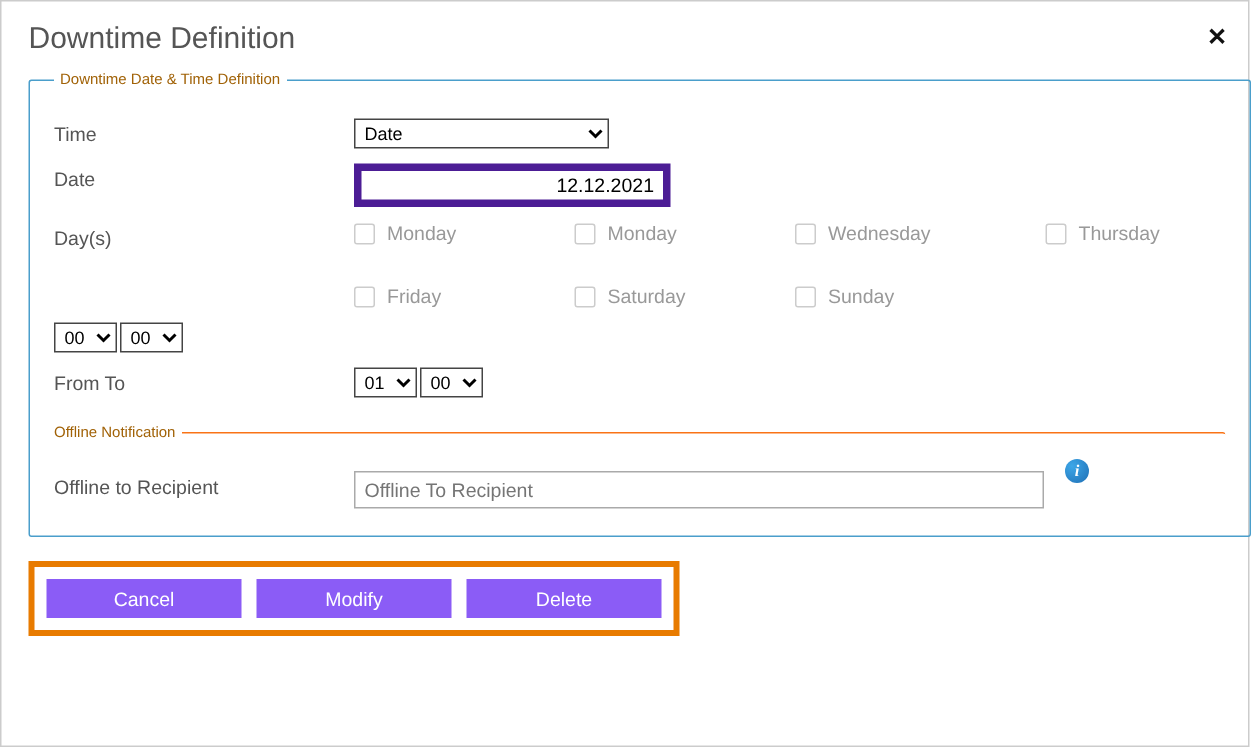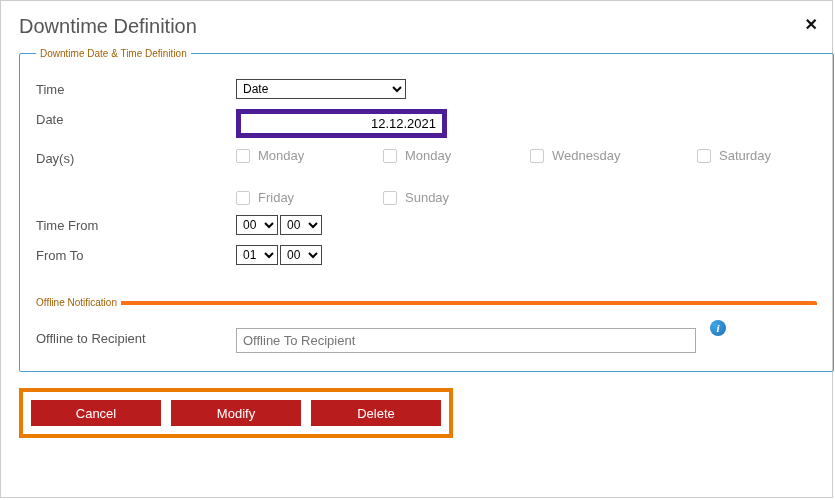--- a/index.html
+++ b/index.html
@@ -41,23 +41,23 @@
   margin-bottom: 14px;
   position: relative;
 }
 legend {
   color: #a16207;
   font-size: 10px;
   padding: 0 4px;
 }
 .inner-fieldset {
   border: none;
-  border-top: 4px solid #f97316;
+  border-top: 1px solid #f97316;
   padding: 20px 0 4px 0;
-  margin: 32px 0 0 0;
+  margin: 18px 0 0 0;
 }
 .inner-fieldset legend { padding: 0 4px 0 0; }
 .row {
   display: flex;
   align-items: flex-start;
   margin-bottom: 10px;
 }
 .row > label.fld-label {
   width: 200px;
   padding-top: 3px;
@@ -127,21 +127,21 @@
   top: -8px;
 }
 .button-bar {
   border: 4px solid #e87b00;
   padding: 8px;
   display: inline-flex;
   gap: 10px;
   margin-top: 2px;
 }
 .btn {
-  background: #b91c1c;
+  background: #8b5cf6;
   color: #fff;
   border: none;
   font-size: 13px;
   width: 130px;
   height: 26px;
   cursor: pointer;
 }
 </style>
 </head>
 <body>
@@ -180,36 +180,39 @@
           <div class="day-item">
               <span class="chk"></span>
               <span>Monday</span>
             </div>
           <div class="day-item">
               <span class="chk"></span>
               <span>Wednesday</span>
             </div>
           <div class="day-item">
               <span class="chk"></span>
+              <span>Thursday</span>
+            </div>
+          <div class="day-item">
+              <span class="chk"></span>
+              <span>Friday</span>
+            </div>
+          <div class="day-item">
+              <span class="chk"></span>
               <span>Saturday</span>
             </div>
           <div class="day-item">
               <span class="chk"></span>
-              <span>Friday</span>
-            </div>
-          <div class="day-item">
-              <span class="chk"></span>
               <span>Sunday</span>
             </div>
         </div>
       </div>
     </div>
 
     <div class="row">
-      <label class="fld-label">Time From</label>
       <div class="ctrl time-row">
         <select class="time-select"><option>00</option></select>
         <select class="time-select"><option>00</option></select>
       </div>
     </div>
 
     <div class="row">
       <label class="fld-label">From To</label>
       <div class="ctrl time-row">
         <select class="time-select"><option>01</option></select>

